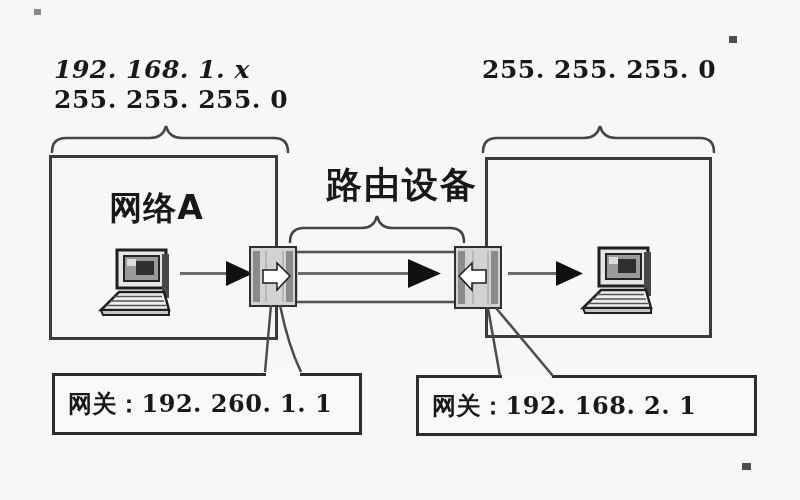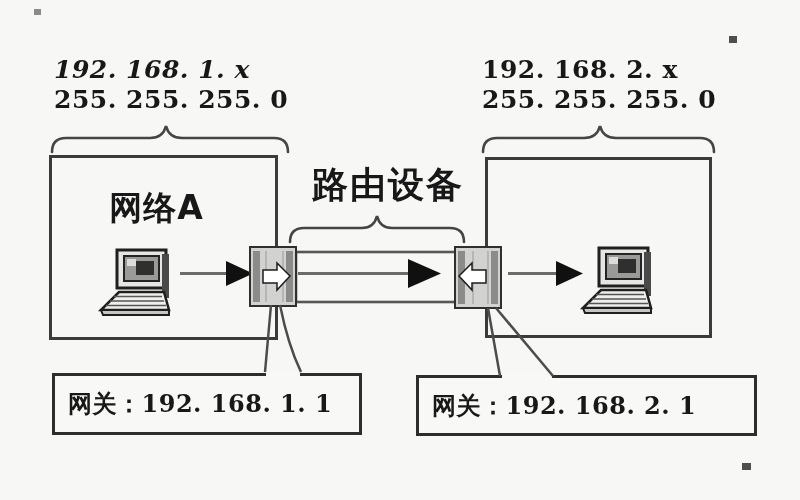--- a/index.html
+++ b/index.html
@@ -33,37 +33,36 @@
 </style>
 </head>
 <body>
 
 <div class="canvas">
 
   <div class="netbox layer1" style="left:49px;top:155px;width:229px;height:185px;"></div>
   <div class="netbox layer1" style="left:485px;top:157px;width:227px;height:181px;"></div>
 
   <div class="gwbox layer1" style="left:52px;top:373px;width:310px;height:62px;">
-    <span class="gwtext">网关：192. 168. 1. 1</span>
+    <span class="gwtext">网关：192. 260. 1. 1</span>
   </div>
   <div class="gwbox layer1" style="left:416px;top:375px;width:341px;height:61px;">
     <span class="gwtext">网关：192. 168. 2. 1</span>
   </div>
 
   <div class="layer2" style="left:54px;top:55px;">
     <div class="txt subnet" style="position:static;font-style:italic;">192. 168. 1. x</div>
     <div class="txt subnet" style="position:static;">255. 255. 255. 0</div>
   </div>
   <div class="layer2" style="left:482px;top:55px;">
-    <div class="txt subnet" style="position:static;">192. 168. 2. x</div>
     <div class="txt subnet" style="position:static;">255. 255. 255. 0</div>
   </div>
 
   <div class="txt boxtitle layer2" style="left:49px;top:186px;width:215px;">网络A</div>
-  <div class="txt routertitle layer2" style="left:298px;top:161px;width:180px;">路由设备</div>
+  <div class="txt routertitle layer2" style="left:298px;top:161px;width:180px;text-align:right;">路由设备</div>
 
   <svg class="overlay" width="800" height="500" viewBox="0 0 800 500">
     <defs>
       <g id="laptop-shape">
         <rect x="17" y="2" width="49" height="38" fill="#e6e6e4" stroke="#1f1f1f" stroke-width="3"></rect>
         <rect x="24" y="8" width="35" height="25" fill="#9a9a98" stroke="#242424" stroke-width="2"></rect>
         <rect x="36" y="13" width="18" height="14" fill="#2f2f2f"></rect>
         <rect x="27" y="11" width="9" height="7" fill="#dcdcda"></rect>
         <rect x="62" y="6" width="7" height="44" fill="#494949"></rect>
         <polygon points="1,62 19,44 64,44 69,62" fill="#efefed" stroke="#1f1f1f" stroke-width="2.5"></polygon>

